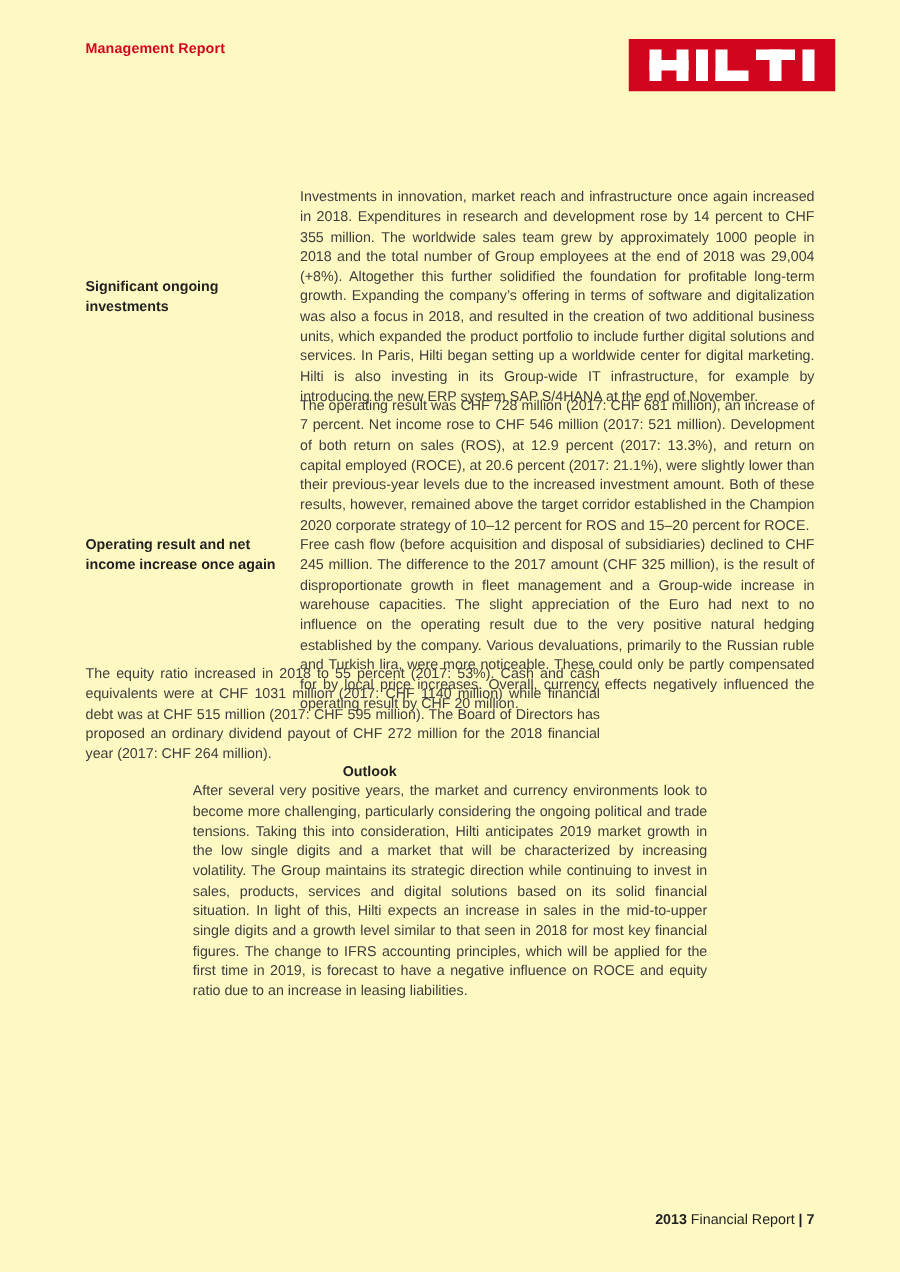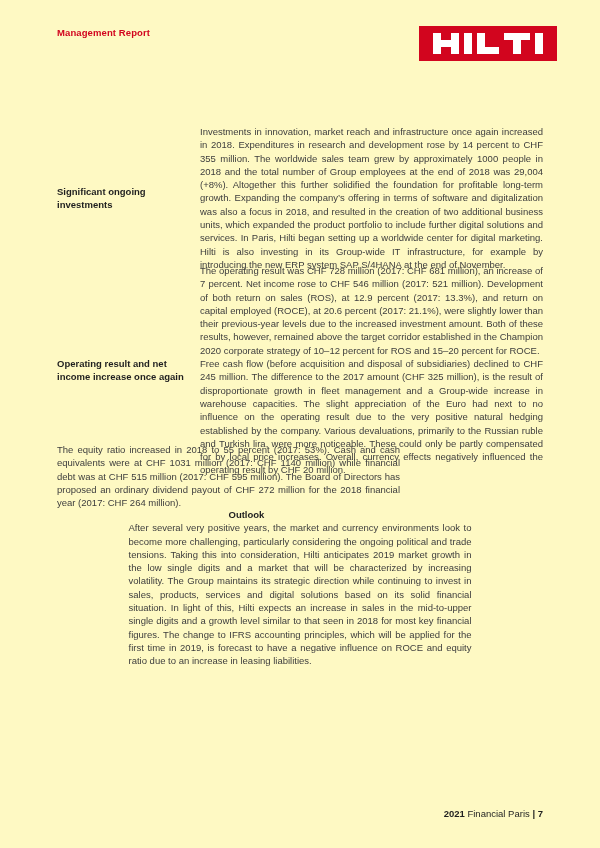--- a/index.html
+++ b/index.html
@@ -113,15 +113,15 @@
     </div>
   </div>
 
   <div class="section s4">
     <div class="heading">Outlook</div>
     <div class="body">
       <p>After several very positive years, the market and currency environments look to become more challenging, particularly considering the ongoing political and trade tensions. Taking this into consideration, Hilti anticipates 2019 market growth in the low single digits and a market that will be characterized by increasing volatility. The Group maintains its strategic direction while continuing to invest in sales, products, services and digital solutions based on its solid financial situation. In light of this, Hilti expects an increase in sales in the mid-to-upper single digits and a growth level similar to that seen in 2018 for most key financial figures. The change to IFRS accounting principles, which will be applied for the first time in 2019, is forecast to have a negative influence on ROCE and equity ratio due to an increase in leasing liabilities.</p>
     </div>
   </div>
 
-  <div class="footer"><span class="bold">2021</span> <span>Financial Paris</span> <span class="bold">|</span> <span class="bold">7</span></div>
+  <div class="footer"><span class="bold">2013</span> <span>Financial Report</span> <span class="bold">|</span> <span class="bold">7</span></div>
 
 </div>
 
 </body></html>

